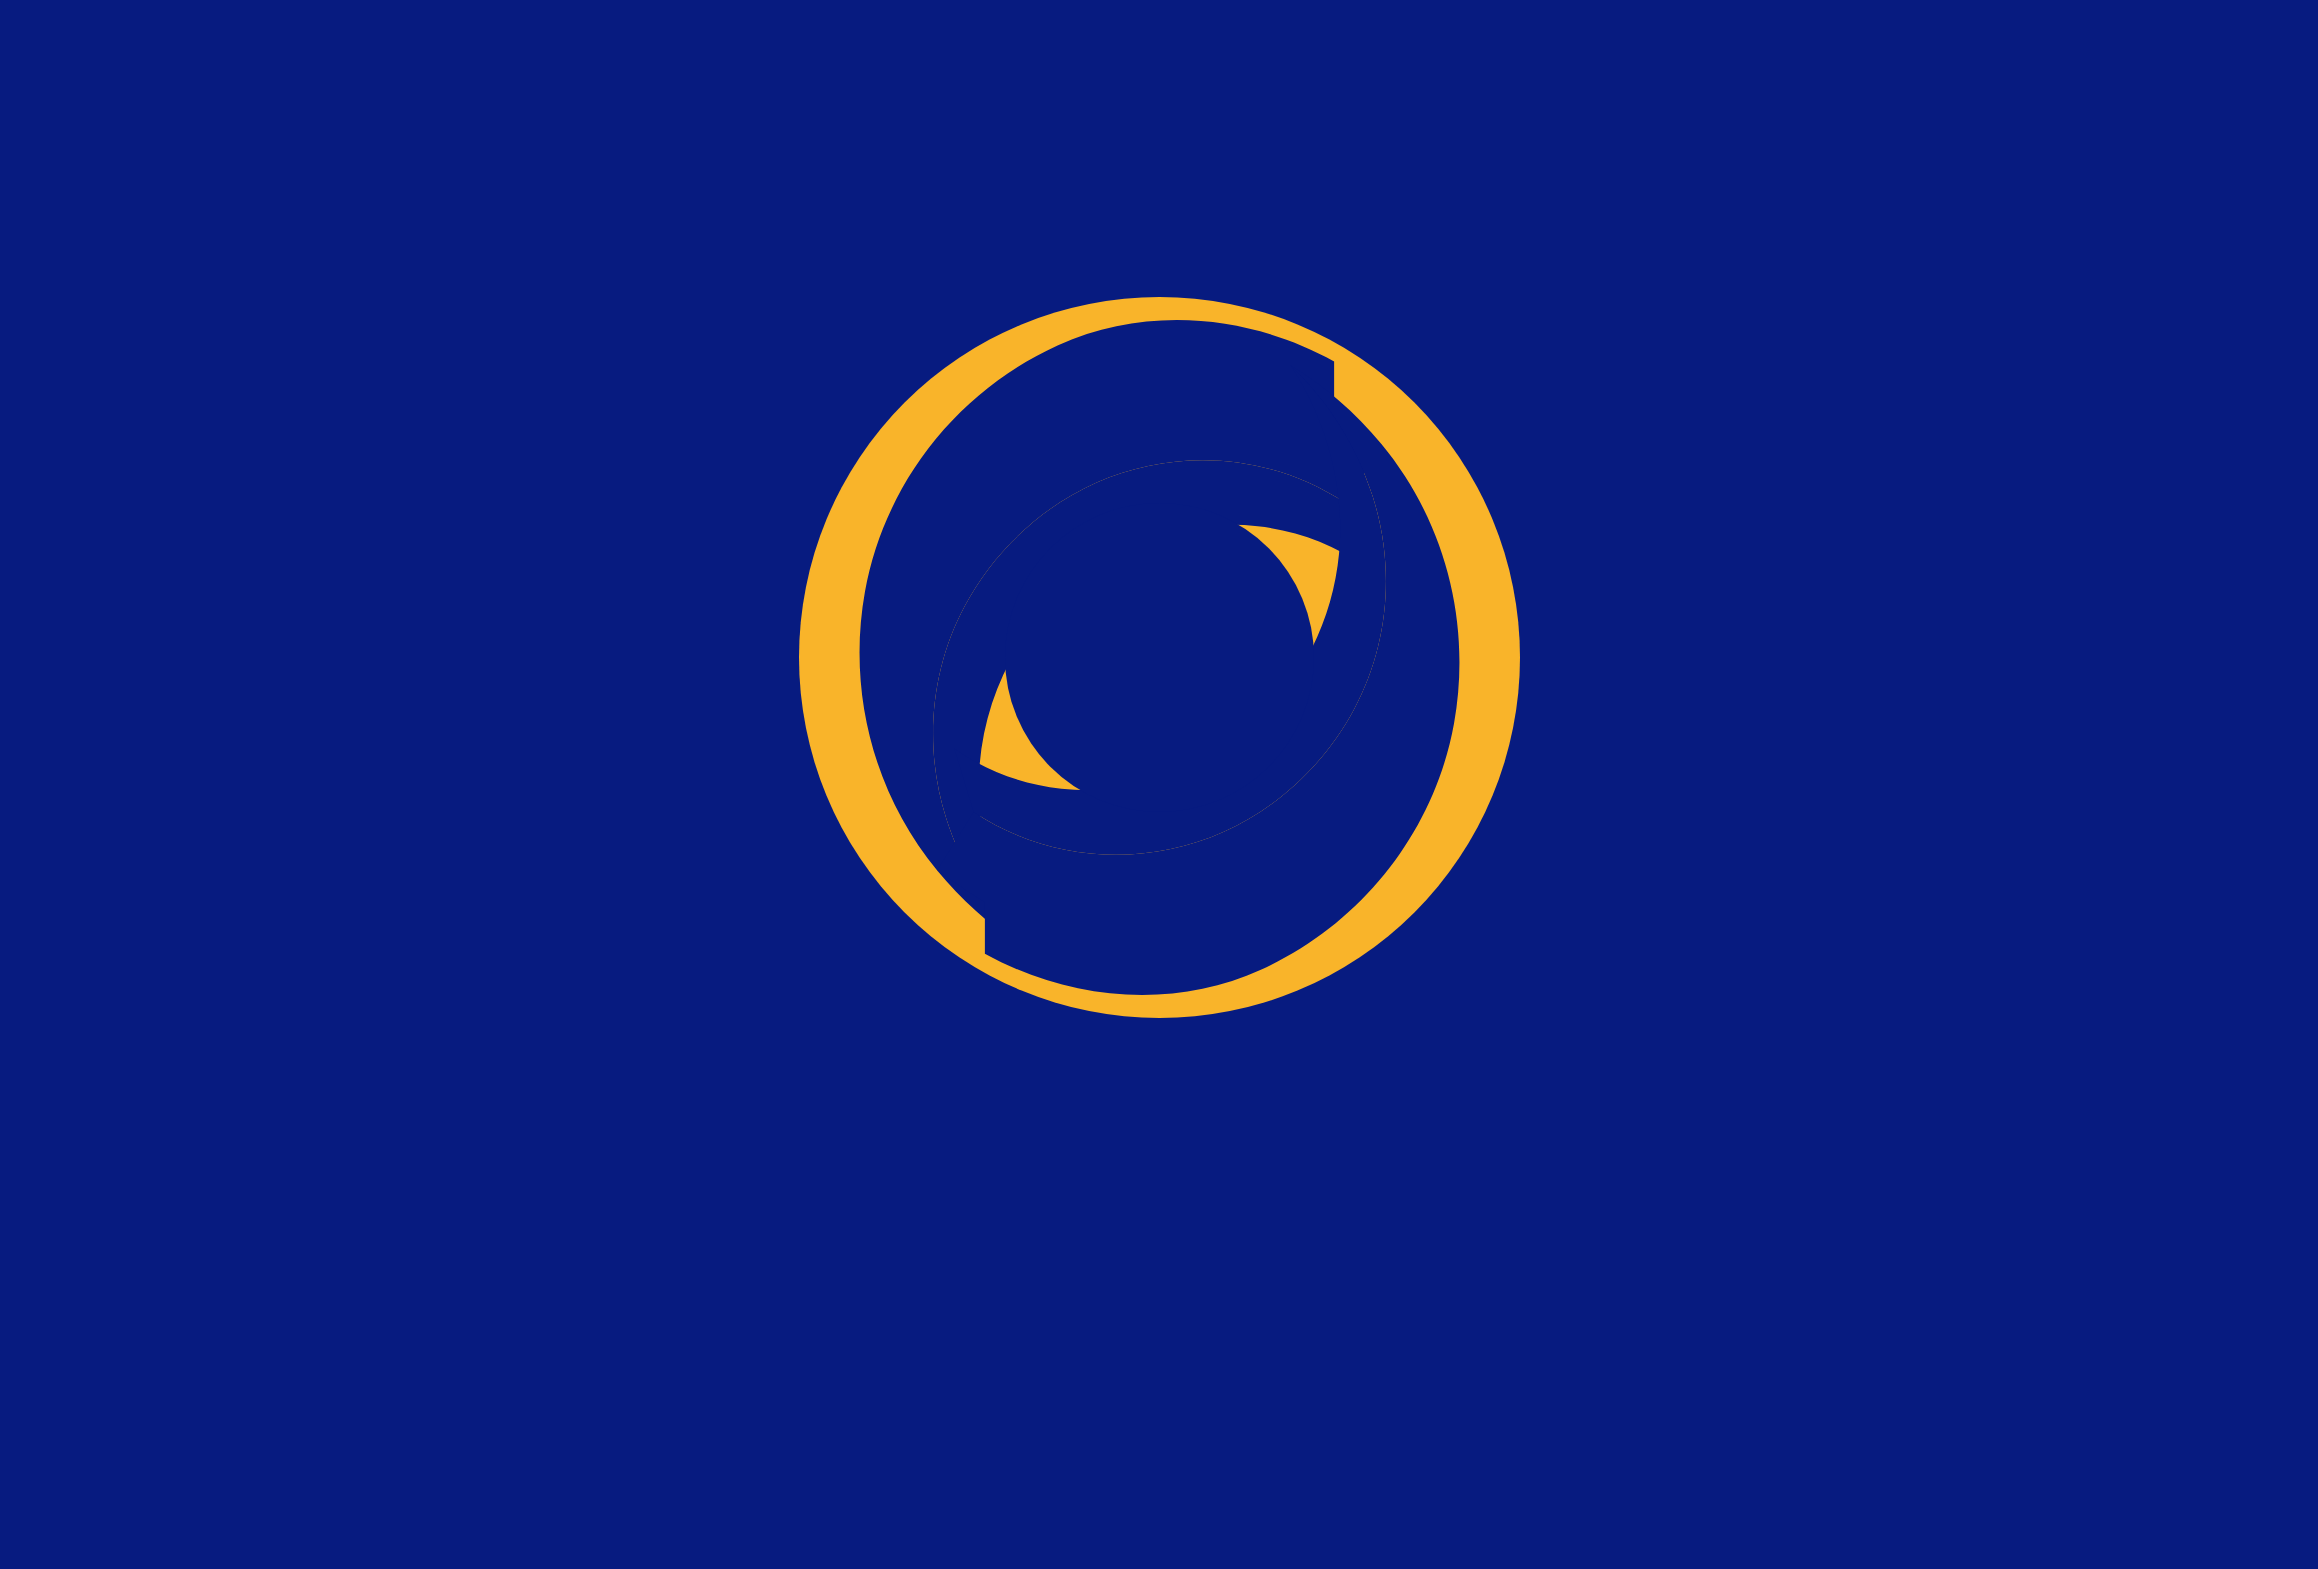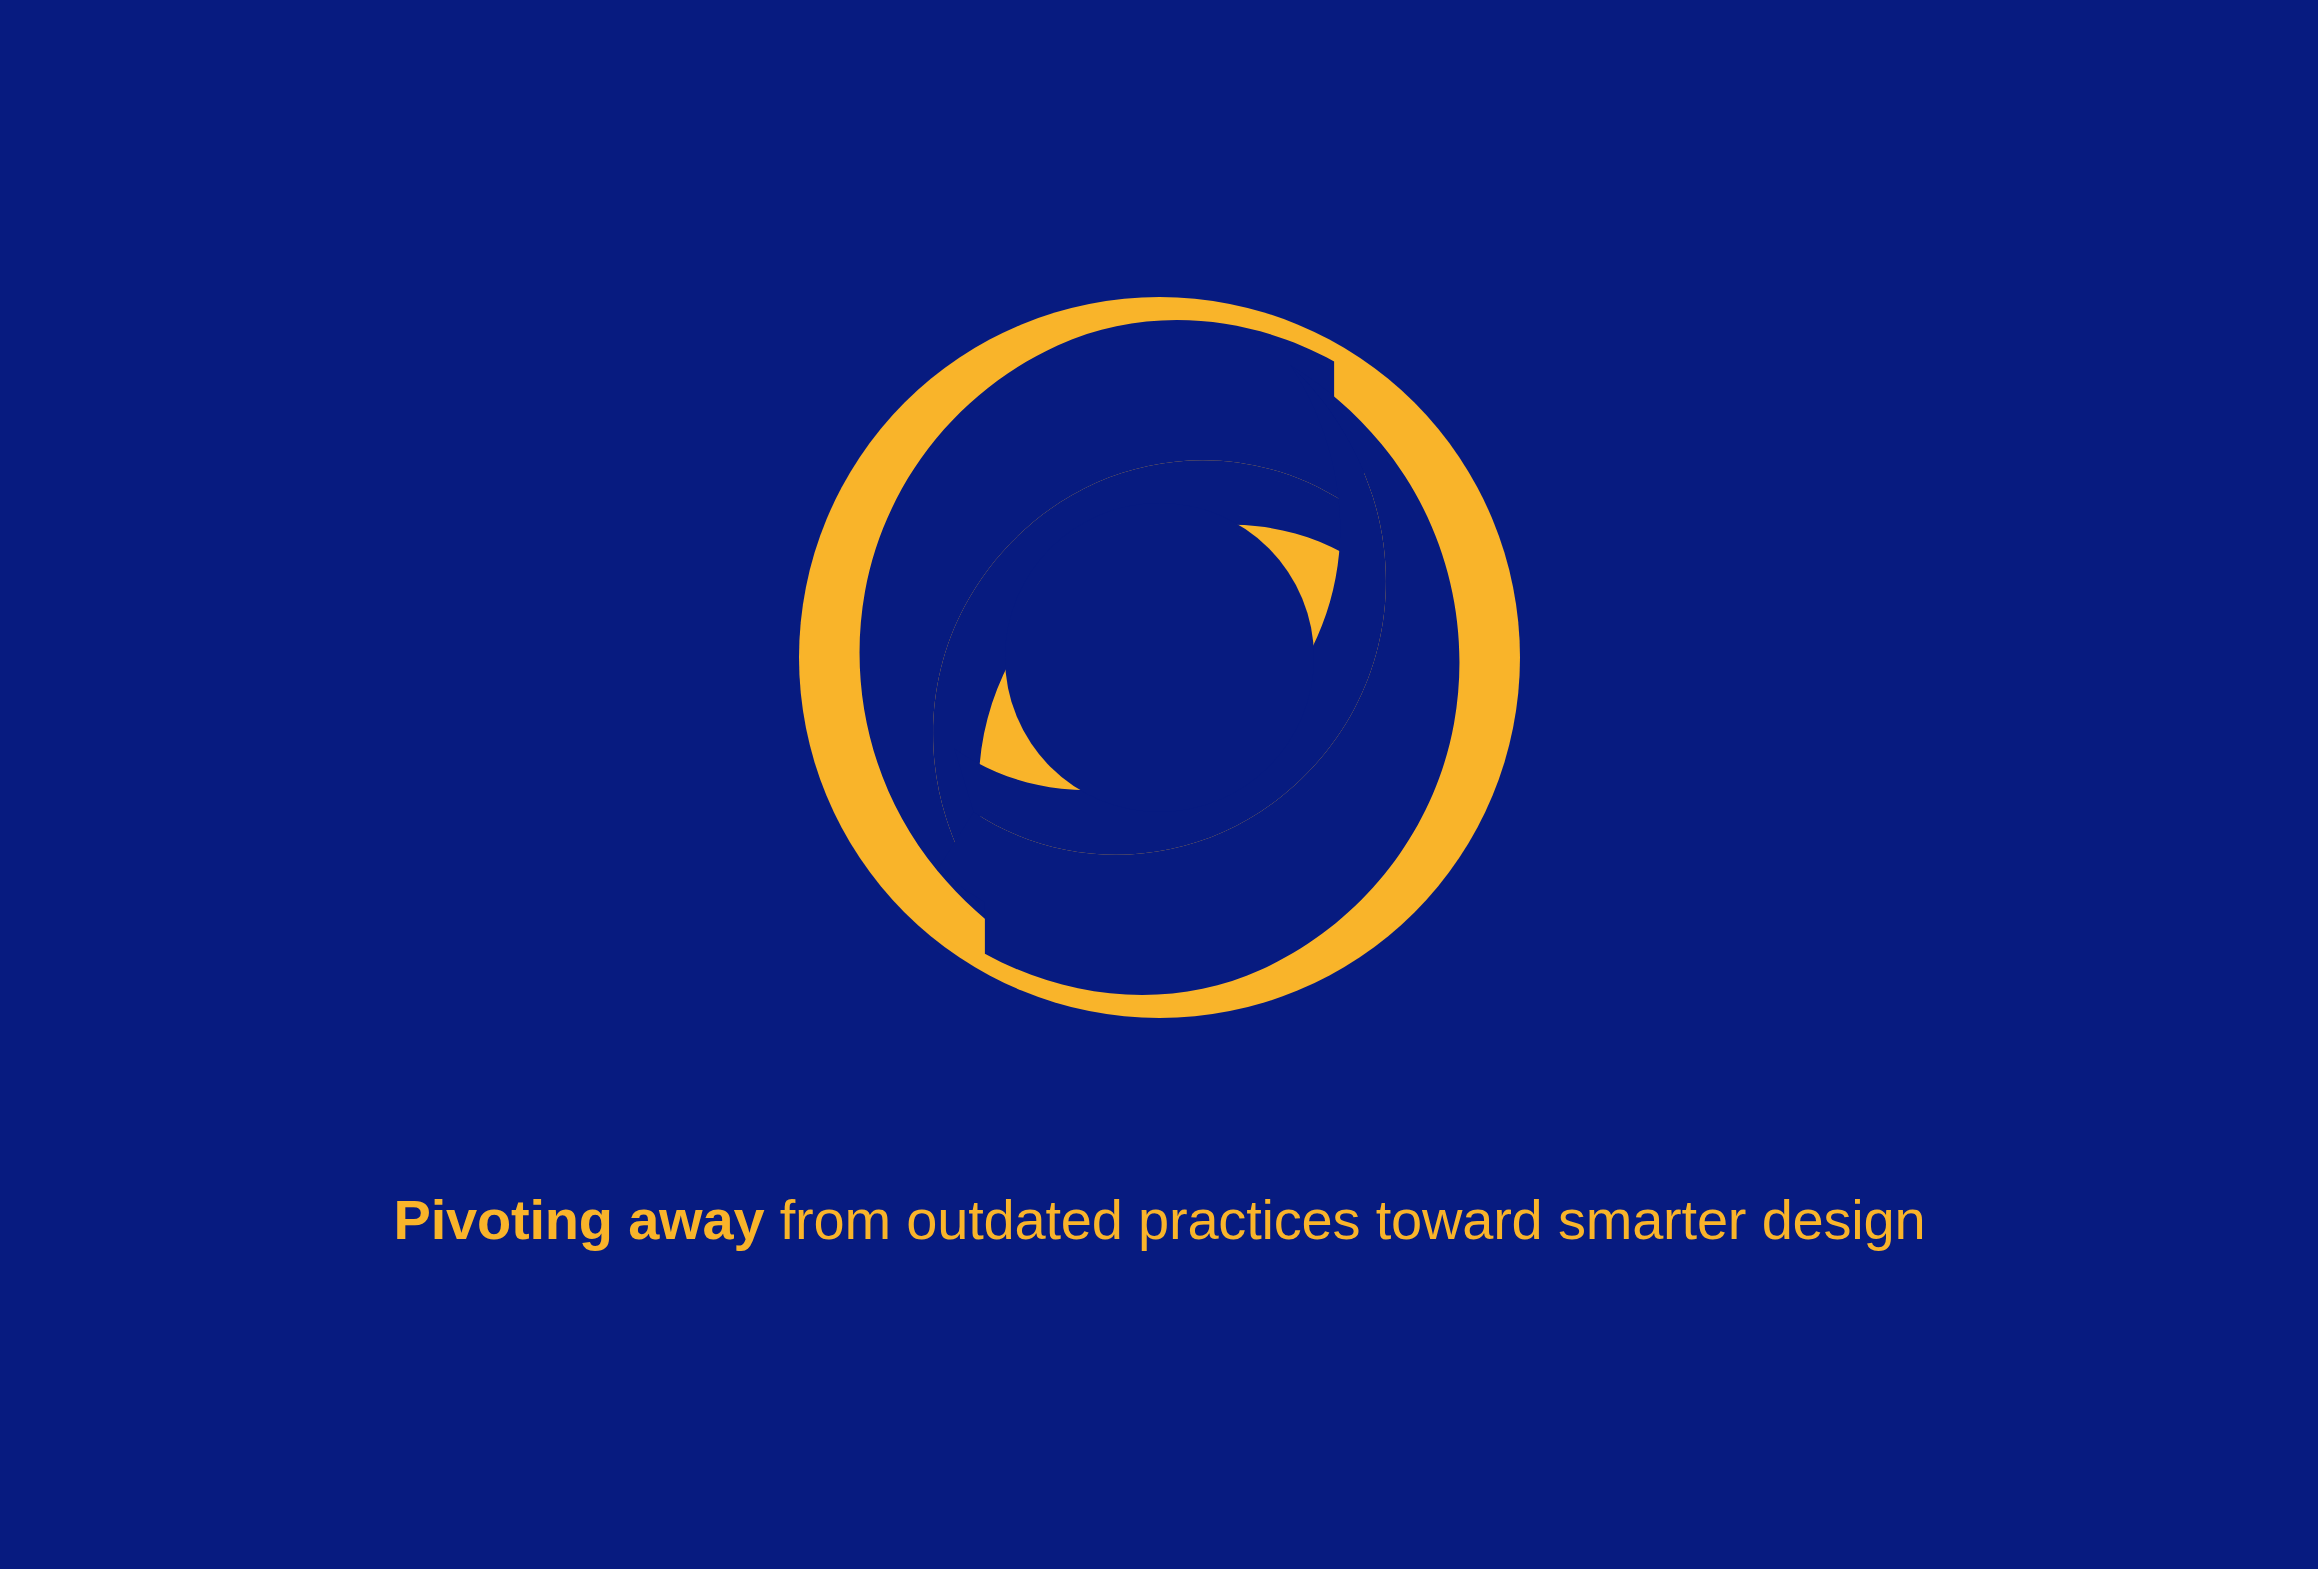--- a/index.html
+++ b/index.html
@@ -117,18 +117,15 @@
                  C 678 365, 640 462, 569 529
                  C 504 590, 414 621, 326 611
                  C 278 606, 232 589, 193 561
                  Z"></path>
       </g>
 
       <circle cx="448" cy="448" r="192" fill="#071B80"></circle>
     </svg>
   </div>
 
-  <div id="caption" style="color: rgb(249, 180, 42); font-size: 56px;">
-    <span class="lead">Pivoting away</span><span class="rest"> from outdated practices toward smarter design</span>
-  </div>
 
 </div>
 
 
 </body></html>

